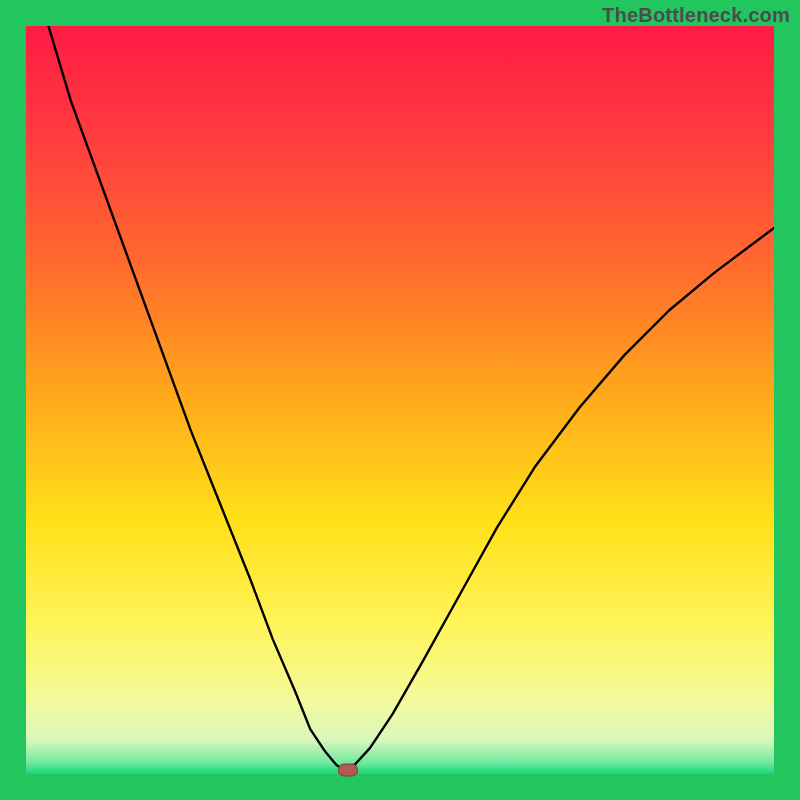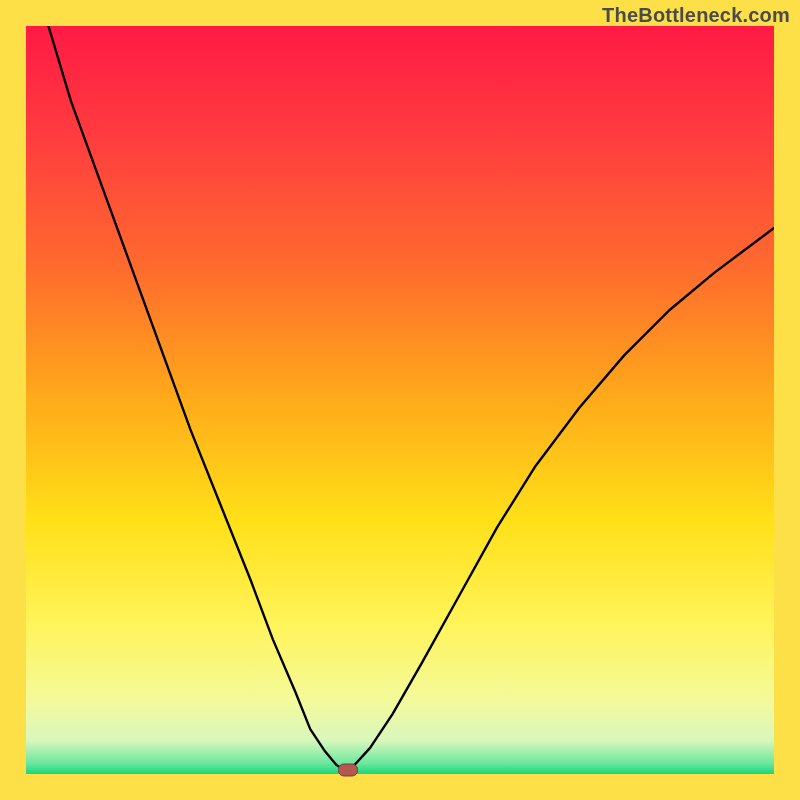--- a/index.html
+++ b/index.html
@@ -8,21 +8,21 @@
     width: 800px;
     height: 800px;
     background: #000;
     font-family: Arial, Helvetica, sans-serif;
     overflow: hidden;
   }
   .stage {
     position: relative;
     width: 800px;
     height: 800px;
-    background: #fde047;
+    background: #22c55e;
     text-decoration: underline;
   }
   .plot-area {
     position: absolute;
     left: 26px;
     top: 26px;
     width: 748px;
     height: 748px;
   }
   .plot-area svg {

